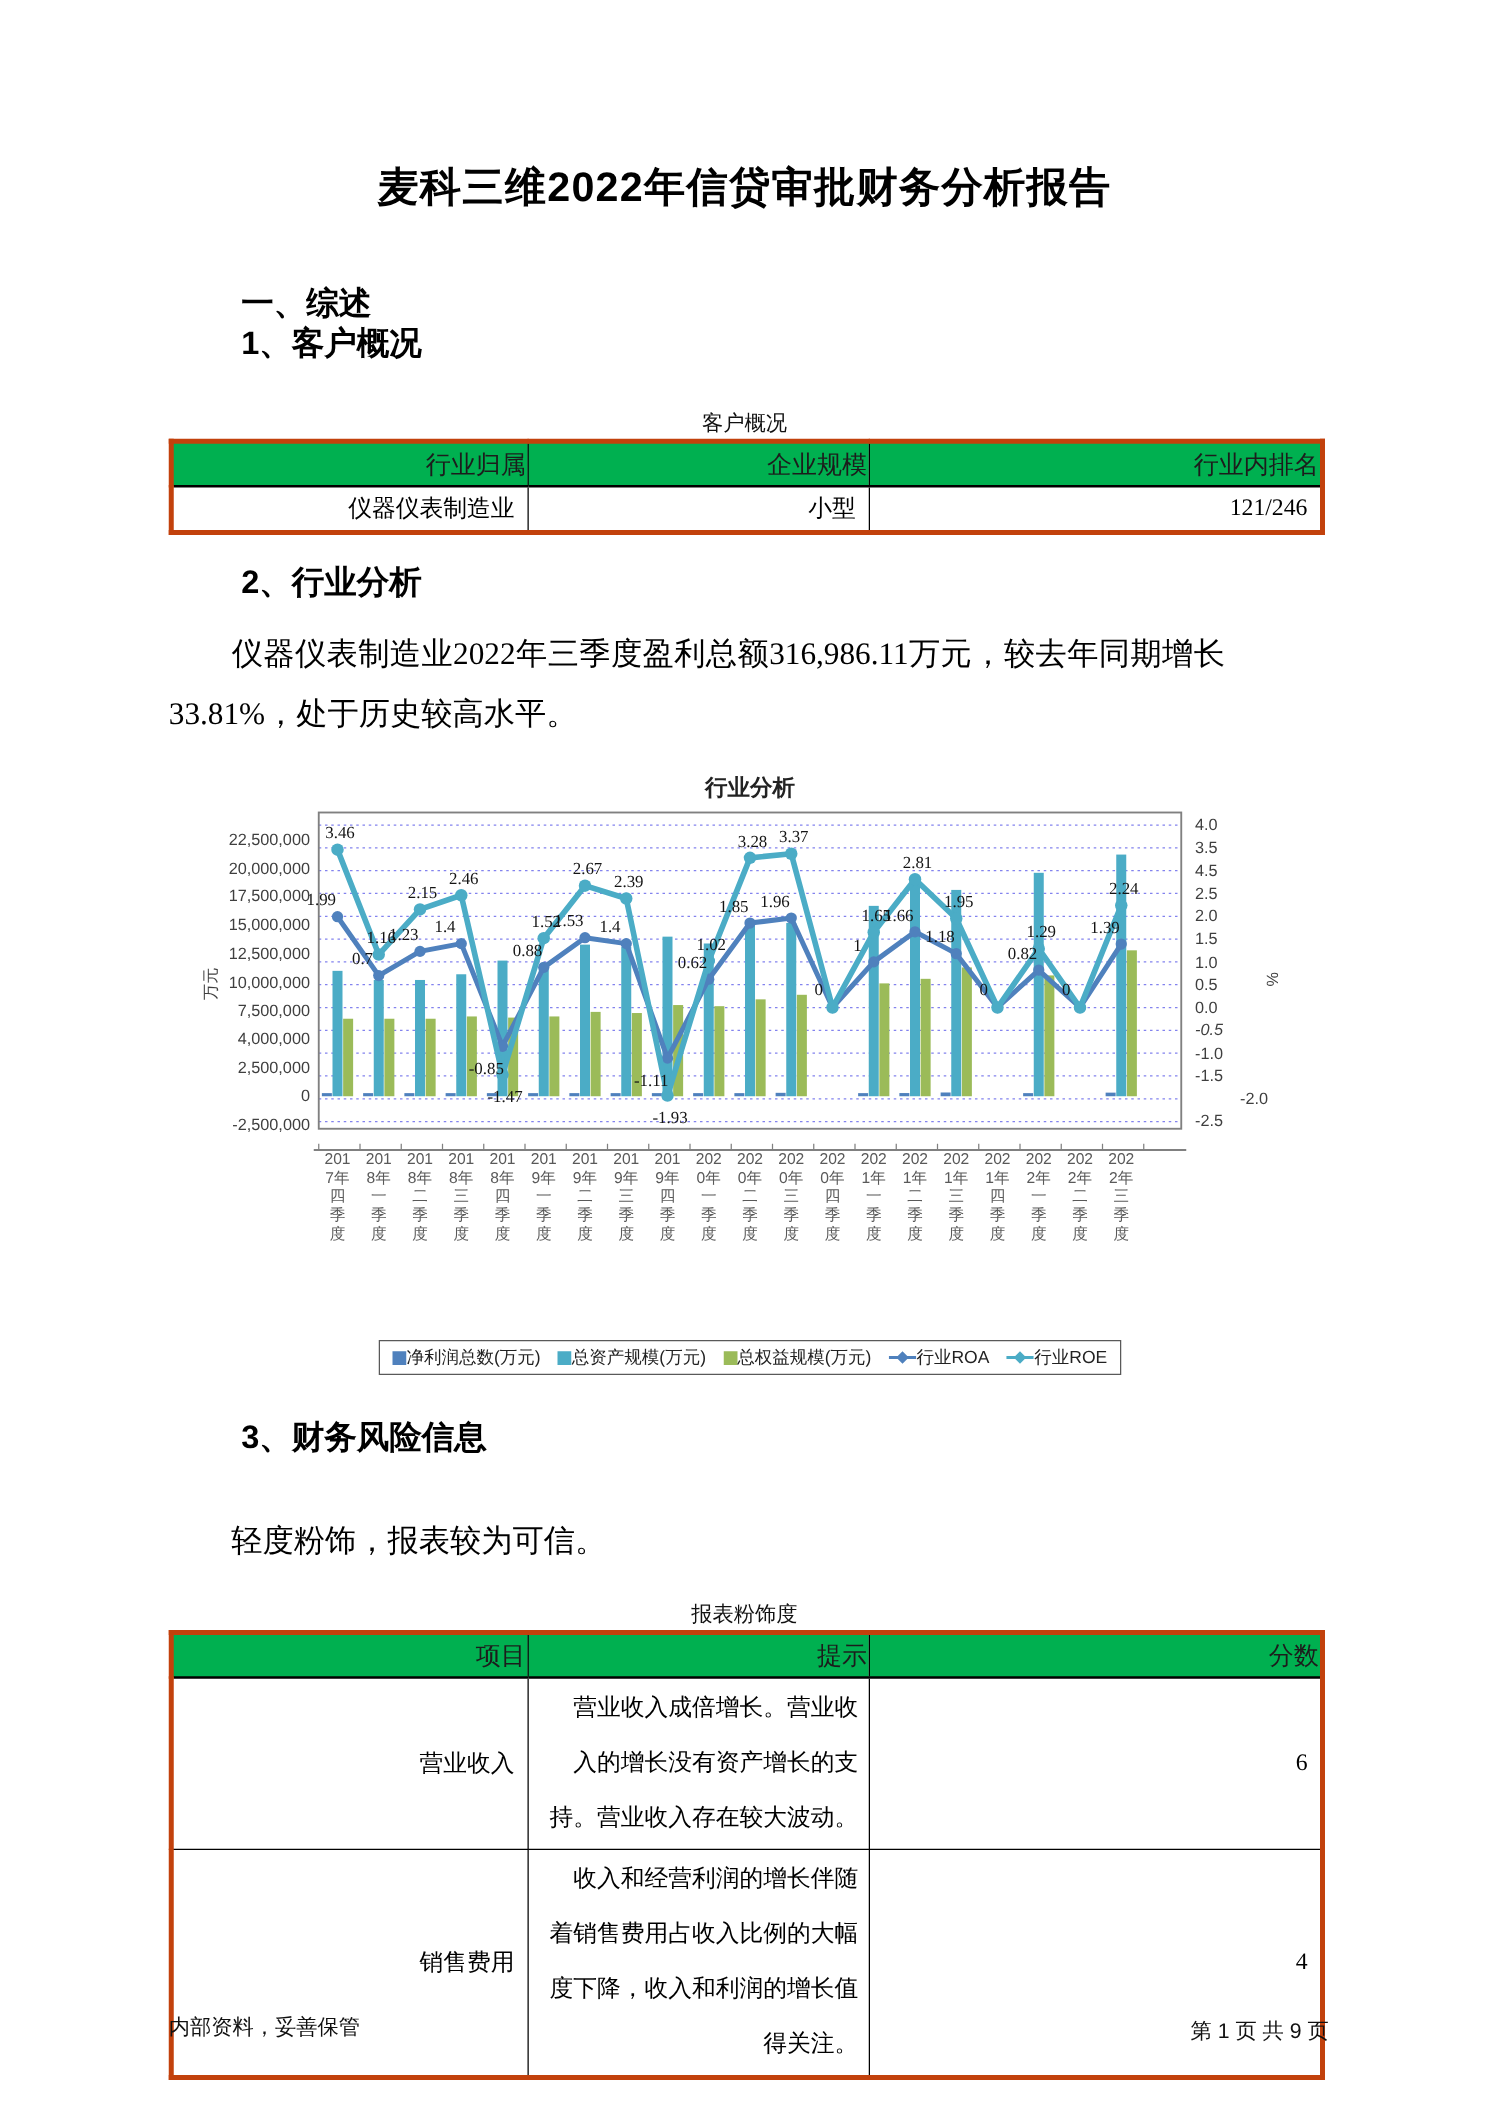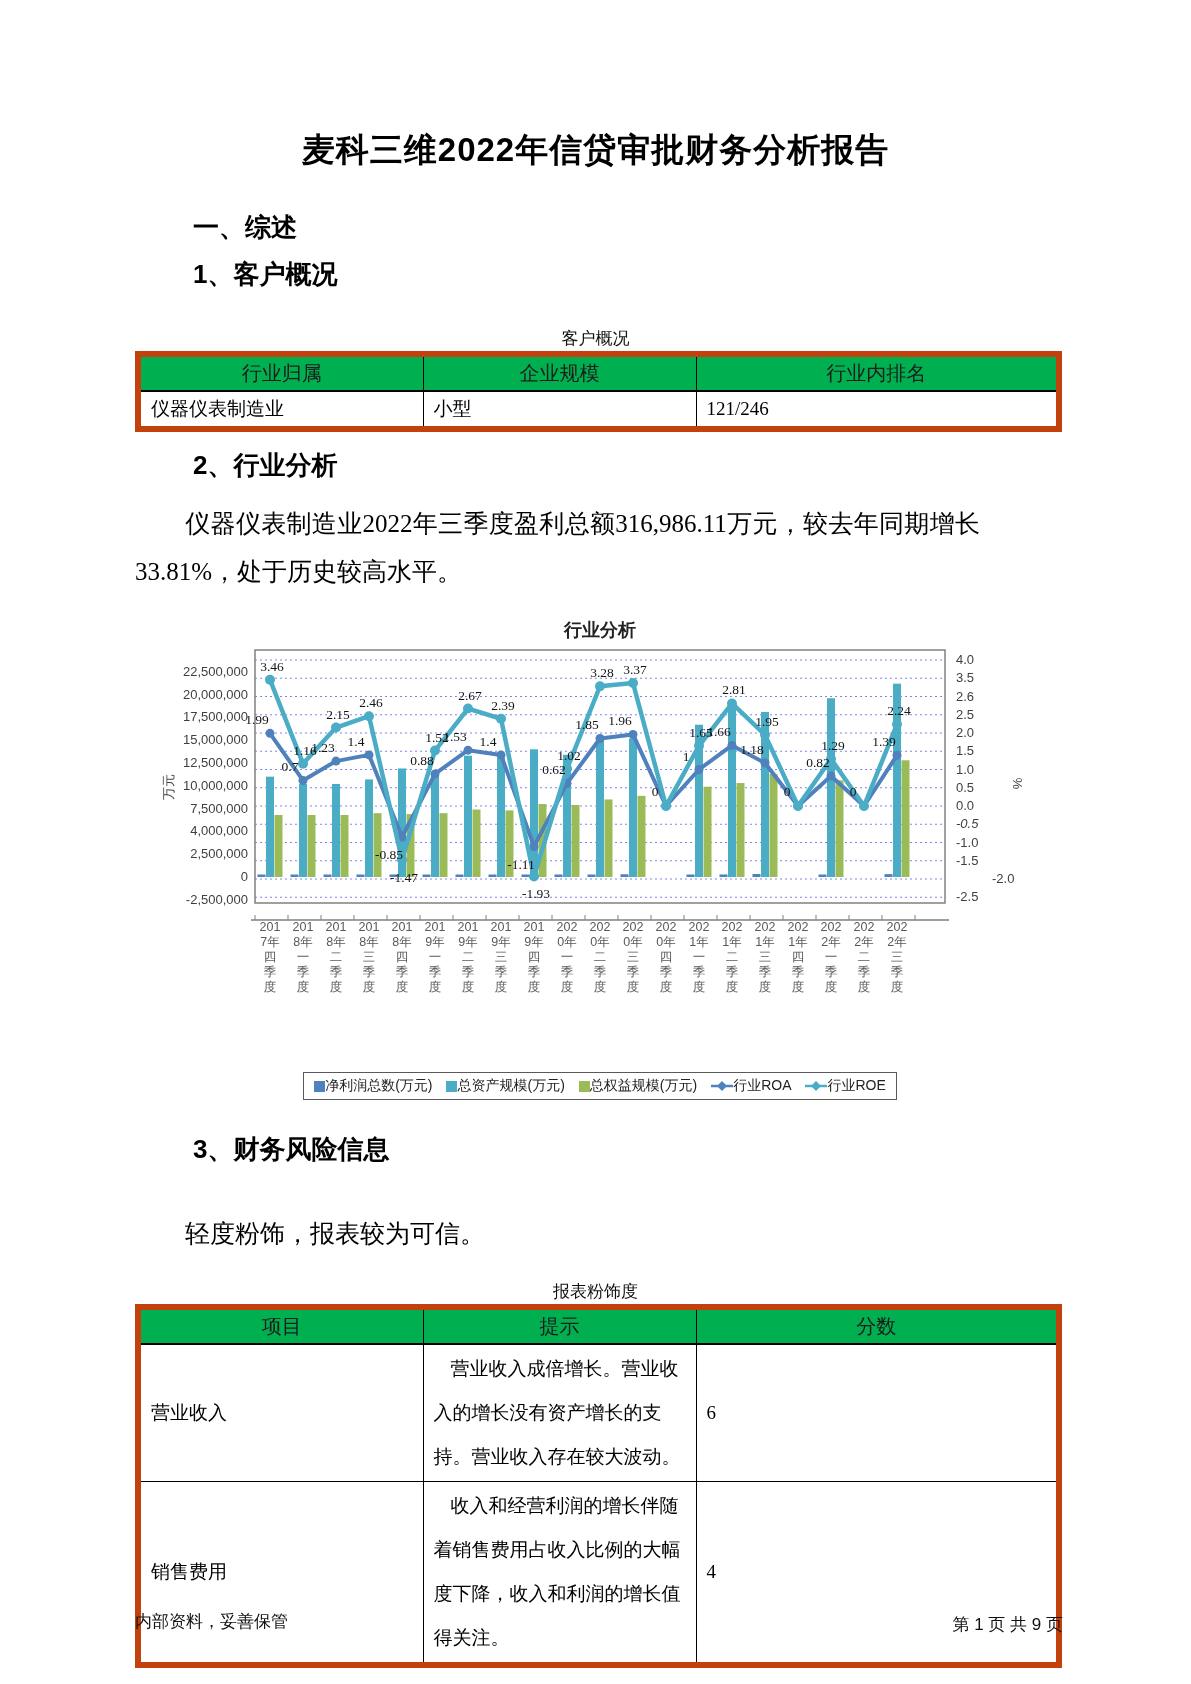--- a/index.html
+++ b/index.html
@@ -7,21 +7,21 @@
        font-family:"Liberation Serif","DejaVu Serif",serif;color:#000;overflow:hidden;}
   .abs{position:absolute;}
   .doc-title{top:128px;left:0;width:1191px;text-align:center;font-size:33px;font-weight:bold;
              font-family:"Liberation Sans","DejaVu Sans",sans-serif;letter-spacing:1px;}
   .h2{left:193px;font-size:26px;font-weight:bold;font-family:"Liberation Sans","DejaVu Sans",sans-serif;}
   .para{left:135px;width:845px;font-size:25px;line-height:48px;text-align:justify;}
   .para .ind{display:inline-block;width:50px;}
   .tbl-caption{left:0;width:1191px;text-align:center;font-size:17px;color:#111;}
   table.rpt{border-collapse:collapse;width:925px;table-layout:fixed;}
   table.rpt,table.rpt td,table.rpt th{border:1px solid #000;}
-  table.rpt{border:6px solid #c2410c;}
+  table.rpt{border:4px solid #c2410c;text-align:right;}
   table.rpt th{background:#00B050;color:#1c1c1c;font-weight:normal;font-size:20px;height:31px;
                border-bottom:2px solid #000;}
   table.rpt td{font-size:19px;padding:4px 10px;background:#fff;vertical-align:middle;}
   .col1{width:285px;}.col2{width:273px;}.col3{width:363px;}
   .hint-cell{line-height:44px;text-indent:0.9em;padding:2px 8px 2px 10px !important;}
   .footer{font-size:17px;font-family:"Liberation Sans","DejaVu Sans",sans-serif;color:#111;}
   
   #chart{left:150px;top:608px;width:920px;height:505px;}
   #chart-title{left:105px;top:10px;width:690px;text-align:center;font-size:18px;font-weight:bold;
                font-family:"Liberation Sans","DejaVu Sans",sans-serif;color:#222;position:absolute;}
@@ -39,21 +39,21 @@
   #legend .box{border:1px solid #595959;padding:4px 10px;display:flex;gap:14px;align-items:center;
                font-size:14px;color:#222;font-family:"Liberation Sans","DejaVu Sans",sans-serif;background:#fff;}
   #legend .item{display:flex;align-items:center;gap:0;white-space:nowrap;}
   #legend .sq{width:11px;height:11px;display:inline-block;}
 </style>
 </head>
 <body>
 
 <div class="abs doc-title">麦科三维2022年信贷审批财务分析报告</div>
 
-<div class="abs h2" style="top:210px">一、综述</div>
+<div class="abs h2" style="top:225px">一、综述</div>
 <div class="abs h2" style="top:257px">1、客户概况</div>
 
 <div class="abs tbl-caption" style="top:327px">客户概况</div>
 <table class="rpt abs" style="left:135px;top:351px">
   <colgroup>
       <col class="col1">
       <col class="col2">
       <col class="col3">
     </colgroup>
   <thead>
@@ -257,21 +257,21 @@
       <div class="ytick" style="left: 6px; top: 169.8px;">10,000,000</div>
       <div class="ytick" style="left: 6px; top: 192.6px;">7,500,000</div>
       <div class="ytick" style="left: 6px; top: 215.4px;">4,000,000</div>
       <div class="ytick" style="left: 6px; top: 238.2px;">2,500,000</div>
       <div class="ytick" style="left: 6px; top: 261px;">0</div>
       <div class="ytick" style="left: 6px; top: 283.8px;">-2,500,000</div>
     </div>
   <div id="yticks-right">
       <div class="ytick-r" style="left: 806px; top: 44px;">4.0</div>
       <div class="ytick-r" style="left: 806px; top: 62.25px;">3.5</div>
-      <div class="ytick-r" style="left: 806px; top: 80.5px;">2.6</div>
+      <div class="ytick-r" style="left: 806px; top: 80.5px;">4.5</div>
       <div class="ytick-r" style="left: 806px; top: 98.75px;">2.5</div>
       <div class="ytick-r" style="left: 806px; top: 117px;">2.0</div>
       <div class="ytick-r" style="left: 806px; top: 135.25px;">1.5</div>
       <div class="ytick-r" style="left: 806px; top: 153.5px;">1.0</div>
       <div class="ytick-r" style="left: 806px; top: 171.75px;">0.5</div>
       <div class="ytick-r" style="left: 806px; top: 190px;">0.0</div>
       <div class="ytick-r" style="left: 806px; top: 208.25px; font-style: italic;">-0.5</div>
       <div class="ytick-r" style="left: 806px; top: 226.5px;">-1.0</div>
       <div class="ytick-r" style="left: 806px; top: 244.75px;">-1.5</div>
       <div class="ytick-r" style="left: 806px; top: 263px; margin-left: 36px;">-2.0</div>

